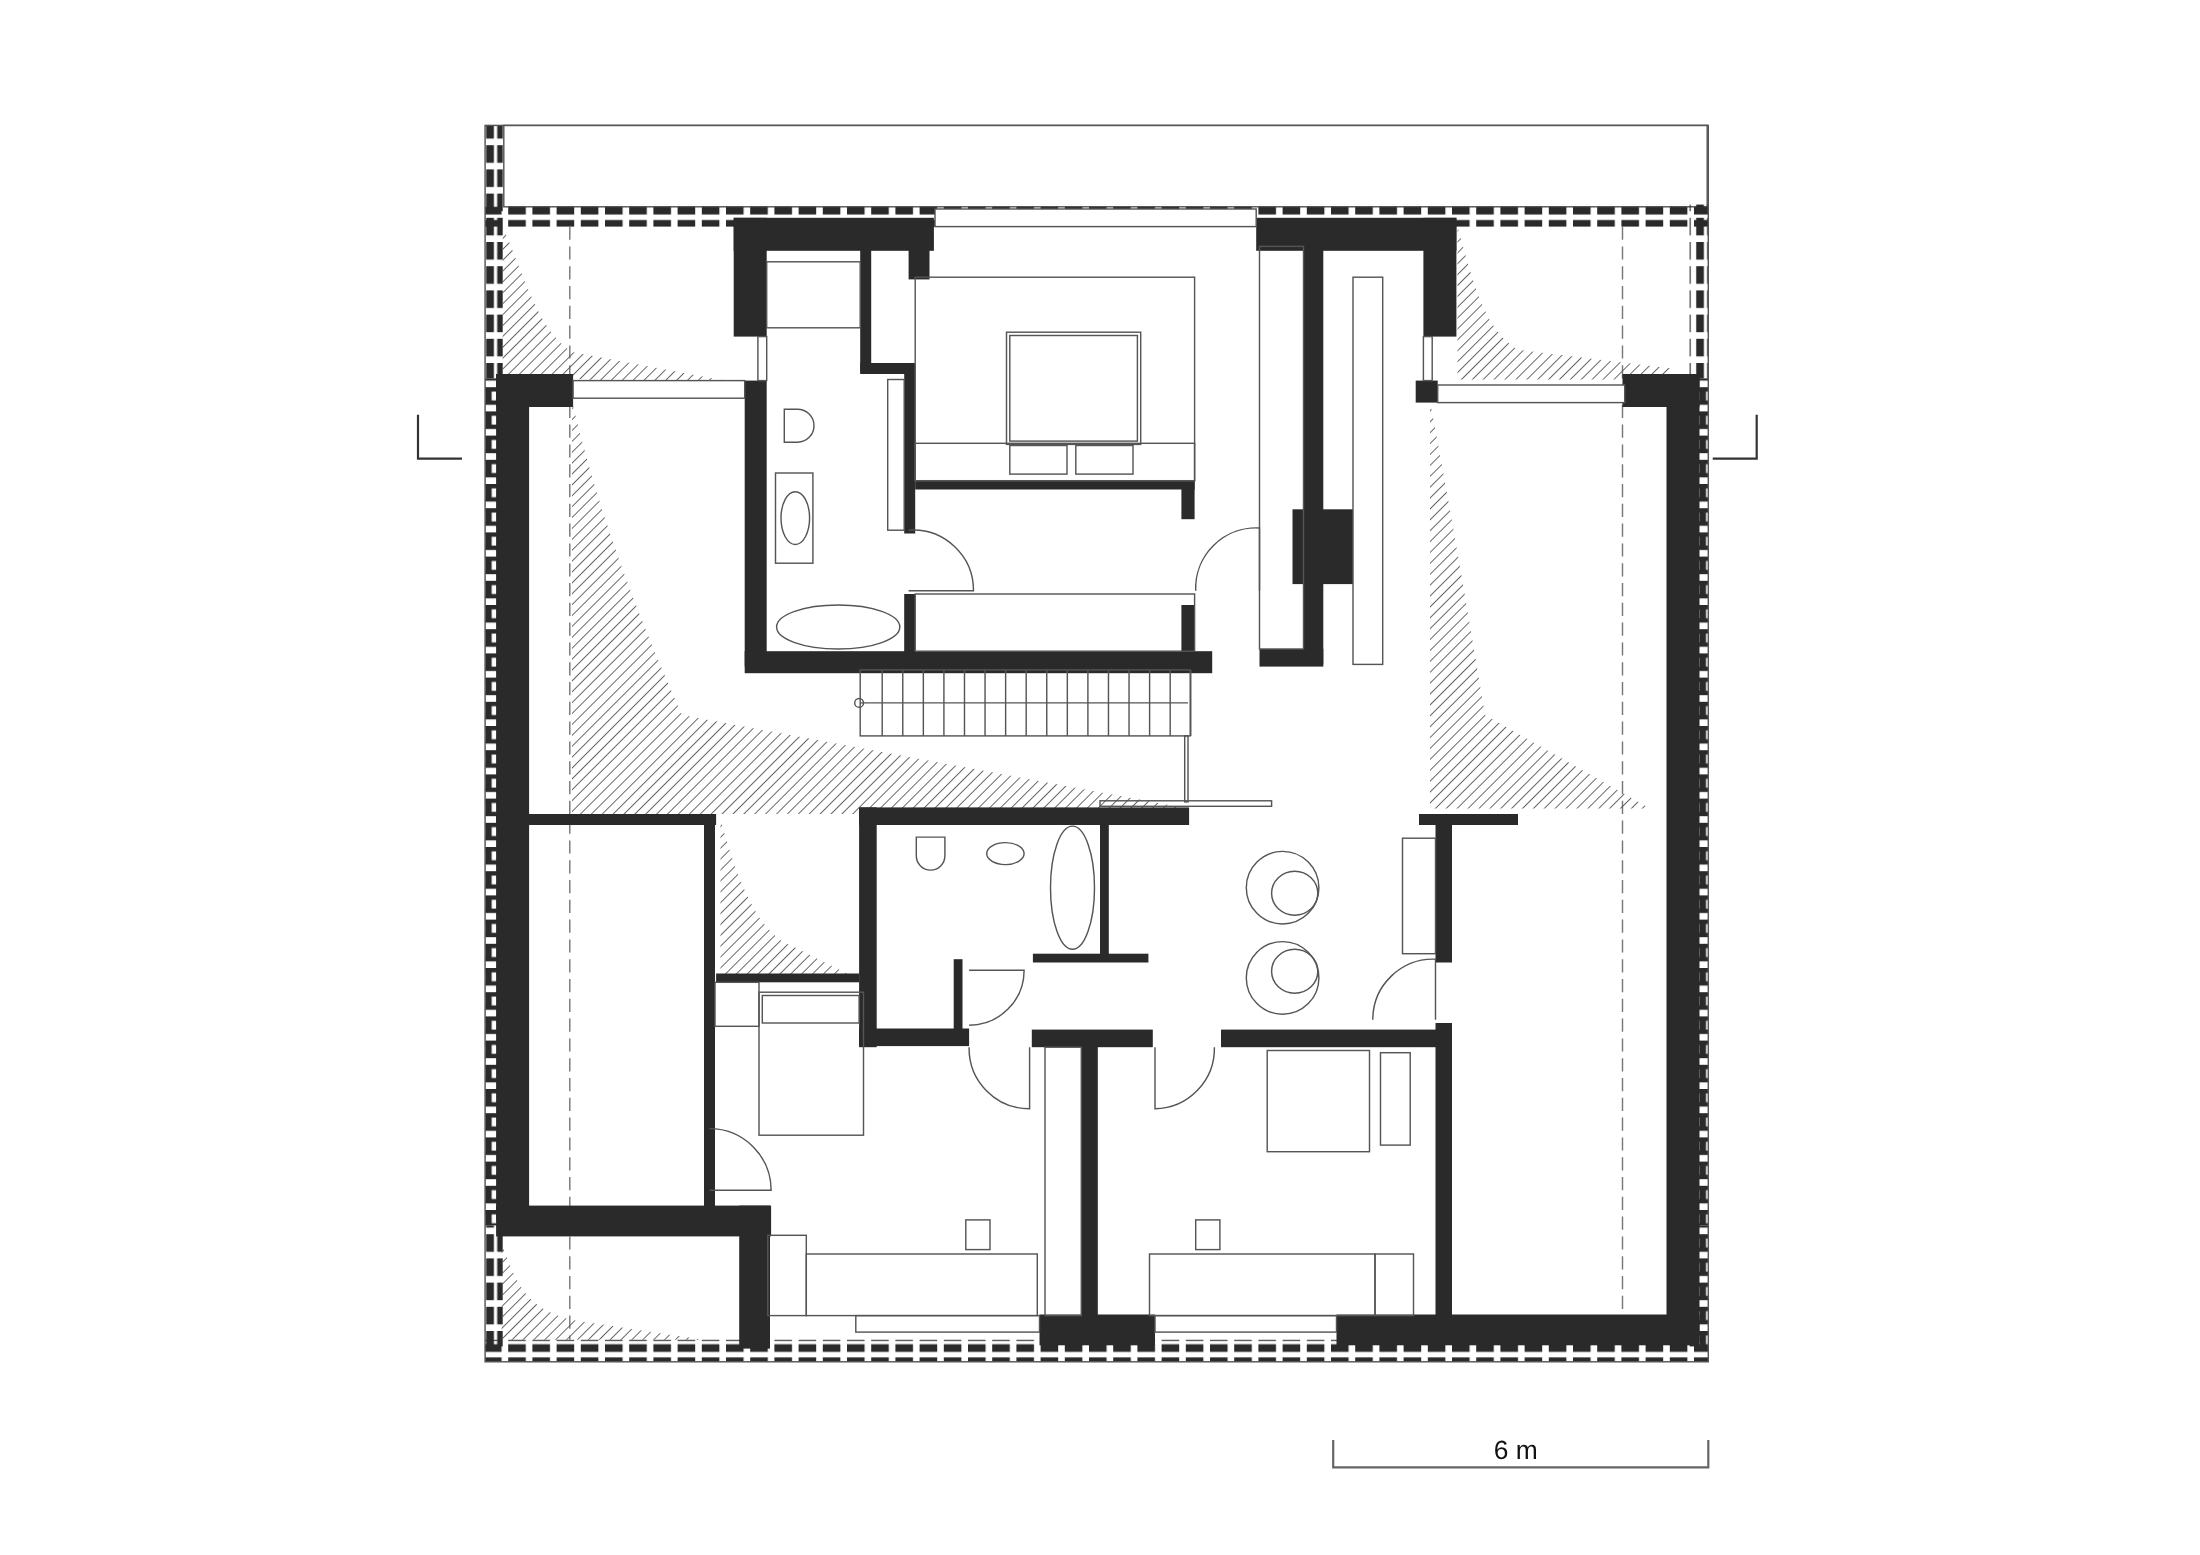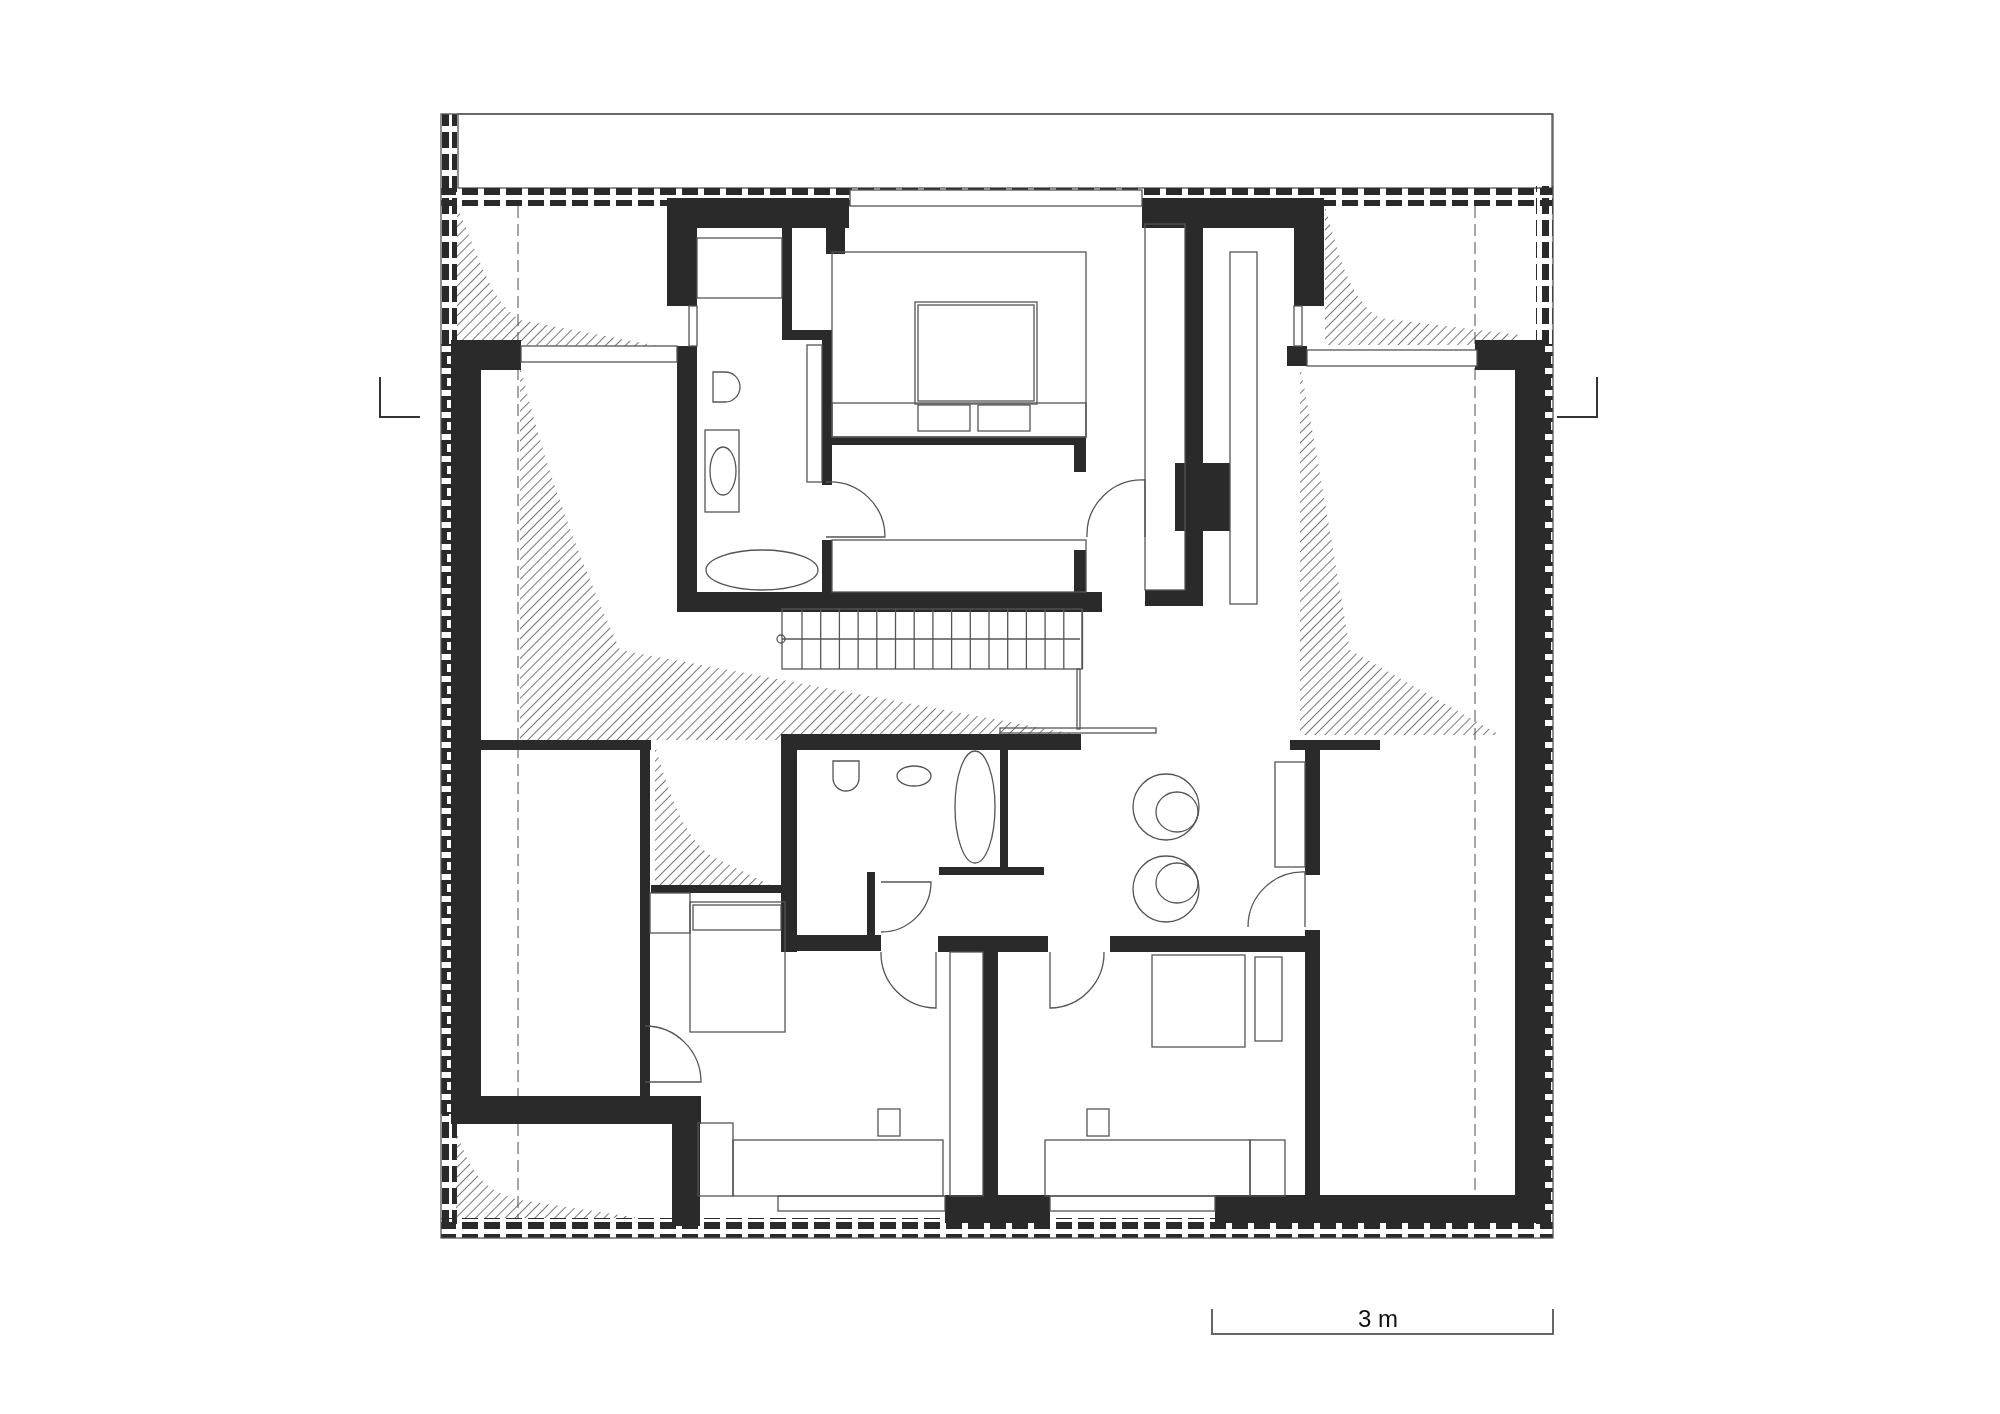--- a/index.html
+++ b/index.html
@@ -224,13 +224,13 @@
   </g>
   <g>
     <path class="marker" d="M1597,377 L1597,417 L1557,417"></path>
   </g>
 
   <g>
     <path class="scale-line" d="M1212,1309 L1212,1334 L1553,1334 L1553,1309"></path>
   </g>
 </svg>
 
-<div class="scale-label" style="left:1358px; top:1305px;">3 m</div>
+<div class="scale-label" style="left:1358px; top:1305px;">6 m</div>
 
 </body></html>

